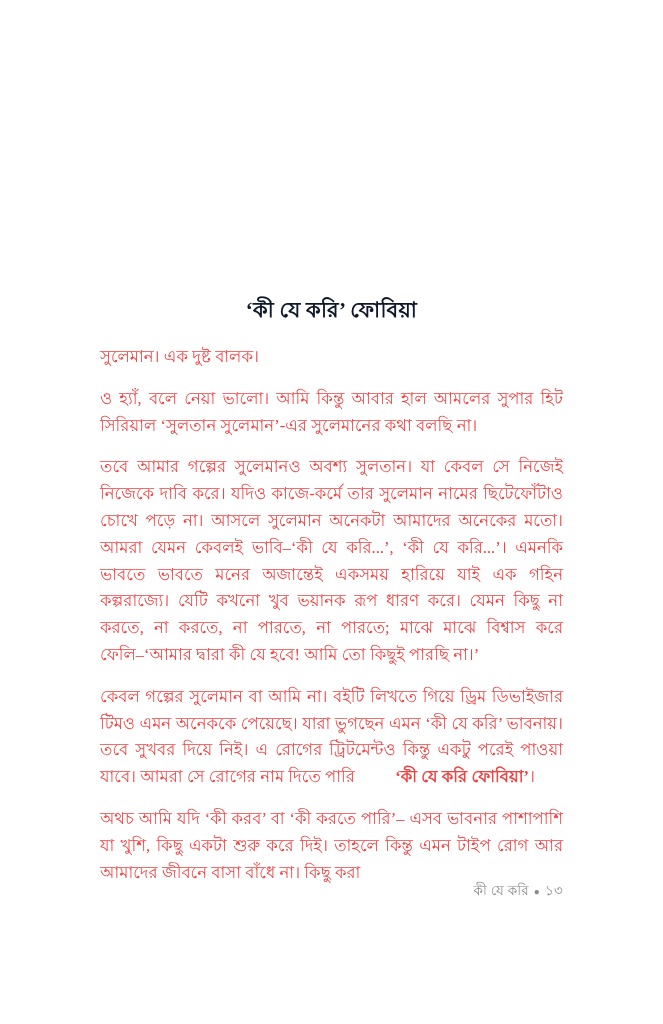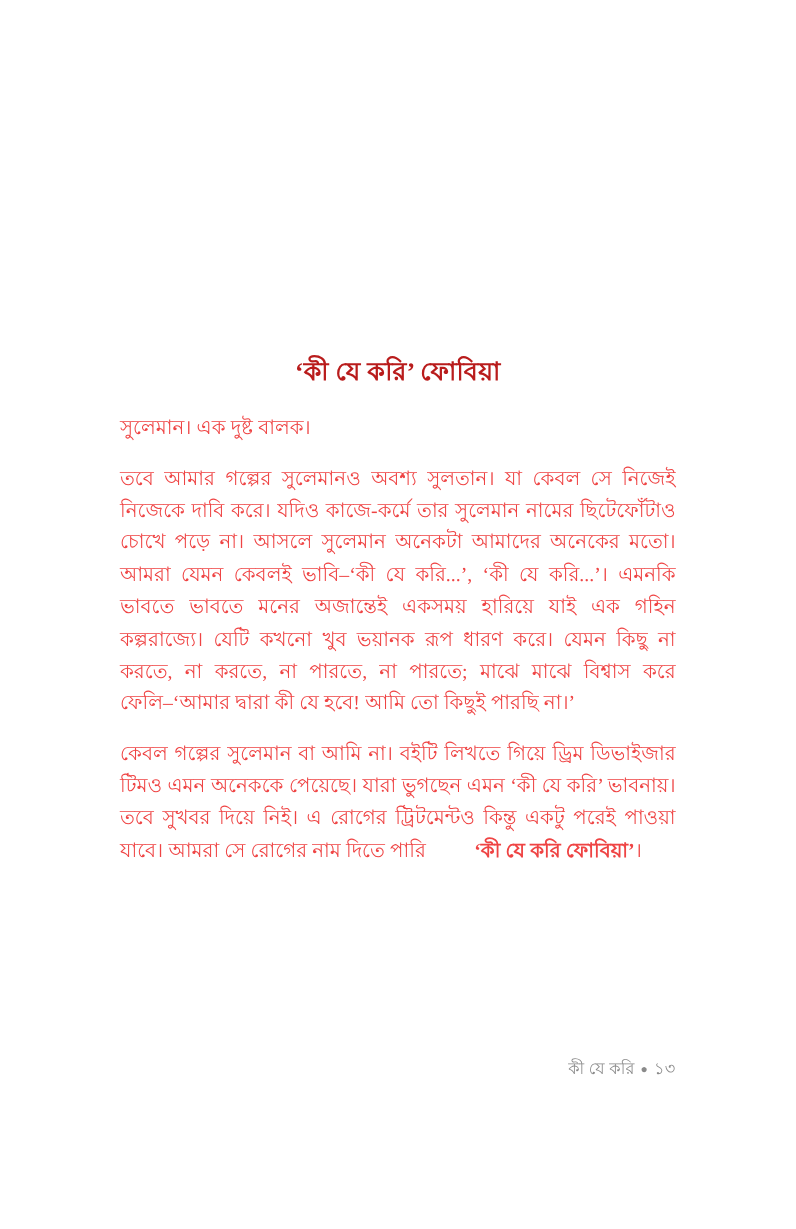--- a/index.html
+++ b/index.html
@@ -28,21 +28,21 @@
   .chapter-title {
     position: absolute;
     top: 283px;
     left: 0;
     width: 463px;
     text-align: center;
     font-size: 21px;
     font-weight: bold;
     letter-spacing: 0.3px;
     line-height: 1.3;
-    color: #b91c1c;
+    color: #0f172a;
   }
   .body-text {
     position: absolute;
     top: 344px;
     left: 0;
     width: 463px;
   }
   .para {
     margin: 0 0 15px 0;
     font-size: 16.5px;
@@ -92,25 +92,27 @@
 <div class="page">
 
   <div class="content-column">
 
     <h1 class="chapter-title">‘কী যে করি’ ফোবিয়া</h1>
 
     <div class="body-text">
 
       <p class="para single-line">সুলেমান। এক দুষ্ট বালক।</p>
 
+      <p class="para">ও হ্যাঁ, বলে নেয়া ভালো। আমি কিন্তু আবার হাল আমলের সুপার হিট সিরিয়াল ‘সুলতান সুলেমান’-এর সুলেমানের কথা বলছি না।</p>
 
       <p class="para">তবে আমার গল্পের সুলেমানও অবশ্য সুলতান। যা কেবল সে নিজেই নিজেকে দাবি করে। যদিও কাজে-কর্মে তার সুলেমান নামের ছিটেফোঁটাও চোখে পড়ে না। আসলে সুলেমান অনেকটা আমাদের অনেকের মতো। আমরা যেমন কেবলই ভাবি–‘কী যে করি...’, ‘কী যে করি...’। এমনকি ভাবতে ভাবতে মনের অজান্তেই একসময় হারিয়ে যাই এক গহিন কল্পরাজ্যে। যেটি কখনো খুব ভয়ানক রূপ ধারণ করে। যেমন কিছু না করতে, না করতে, না পারতে, না পারতে; মাঝে মাঝে বিশ্বাস করে ফেলি–‘আমার দ্বারা কী যে হবে! আমি তো কিছুই পারছি না।’</p>
 
       <p class="para"><span>কেবল গল্পের সুলেমান বা আমি না। বইটি লিখতে গিয়ে ড্রিম ডিভাইজার টিমও এমন অনেককে পেয়েছে। যারা ভুগছেন এমন ‘কী যে করি’ ভাবনায়। তবে সুখবর দিয়ে নিই। এ রোগের ট্রিটমেন্টও কিন্তু একটু পরেই পাওয়া যাবে। আমরা সে রোগের নাম দিতে পারি </span><b class="bold-phrase">‘কী যে করি ফোবিয়া’</b><span>।</span></p>
 
+      <p class="para">অথচ আমি যদি ‘কী করব’ বা ‘কী করতে পারি’– এসব ভাবনার পাশাপাশি যা খুশি, কিছু একটা শুরু করে দিই। তাহলে কিন্তু এমন টাইপ রোগ আর আমাদের জীবনে বাসা বাঁধে না। কিছু করা</p>
 
     </div>
 
     <div class="page-footer">
       <span class="footer-title">কী যে করি</span><span class="footer-sep">●</span><span class="footer-pagenum">১৩</span>
     </div>
 
   </div>
 
 </div>

